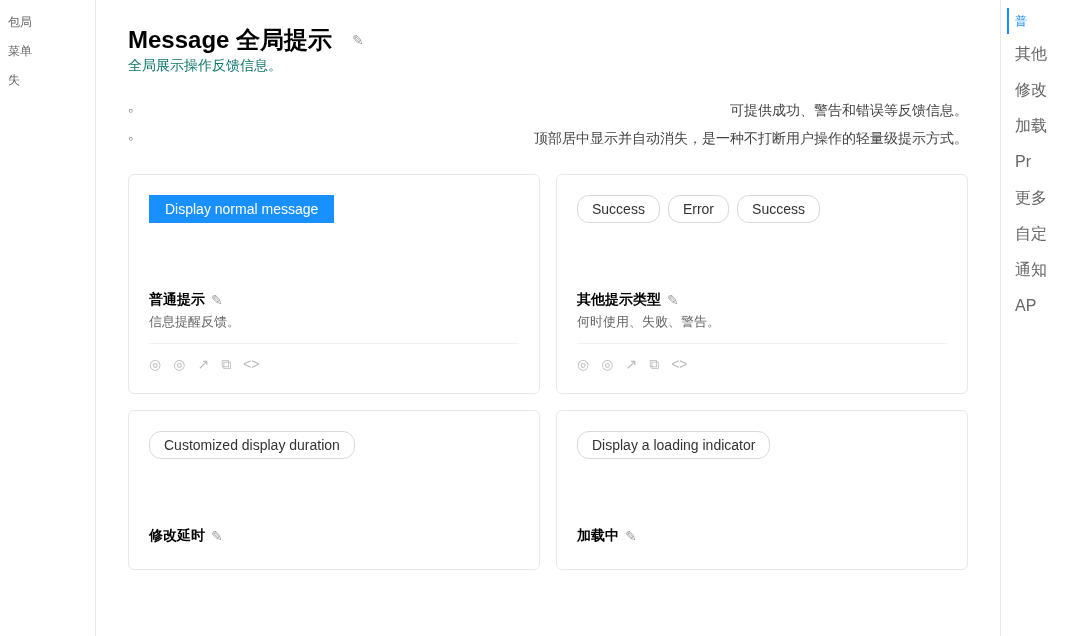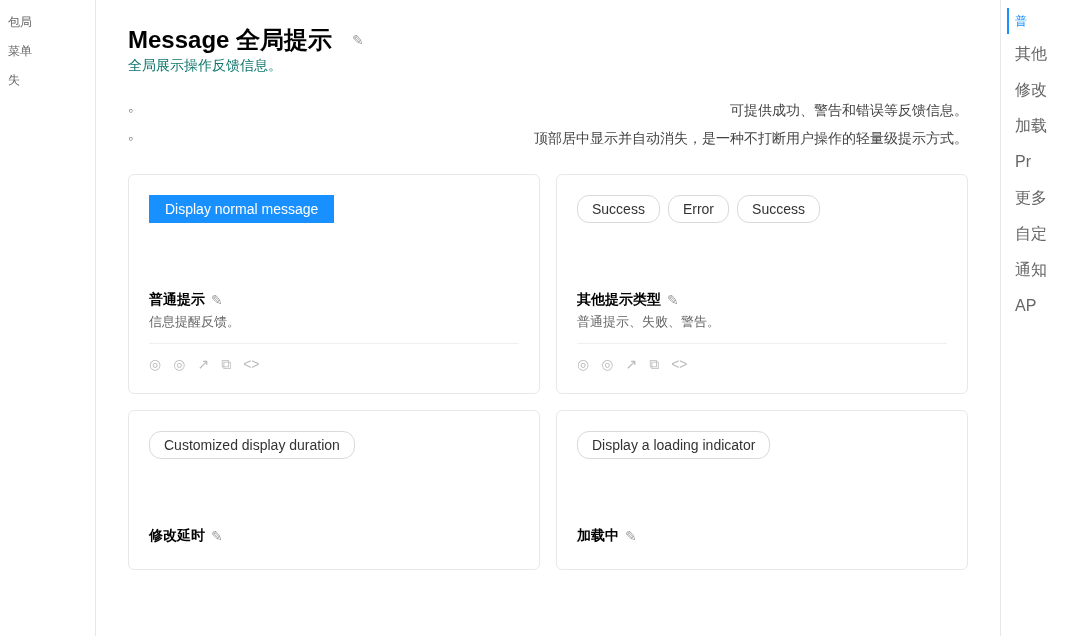--- a/index.html
+++ b/index.html
@@ -245,21 +245,21 @@
         <div class="btn-group">
           <button class="btn-default">Success</button>
           <button class="btn-default">Error</button>
           <button class="btn-default" style="border-color:#d9d9d9;">Success</button>
         </div>
       </div>
       <div class="card-label-row">
         <span class="card-label">其他提示类型</span>
         <span class="edit-icon">✎</span>
       </div>
-      <p class="card-desc">普通提示、失败、警告。</p>
+      <p class="card-desc">何时使用、失败、警告。</p>
       <div class="card-footer">
         <span>◎</span>
         <span>◎</span>
         <span>↗</span>
         <span>⧉</span>
         <span>&lt;&gt;</span>
       </div>
     </div>
 
     <div class="demo-card">

